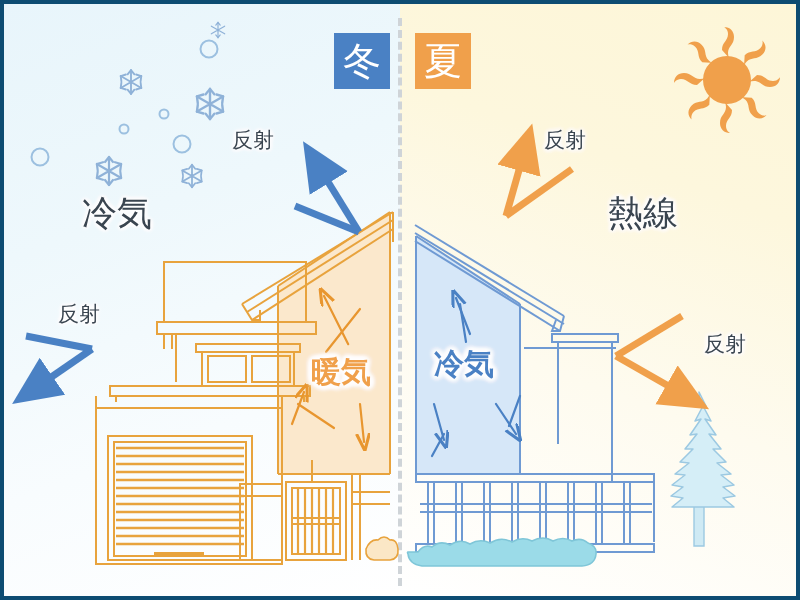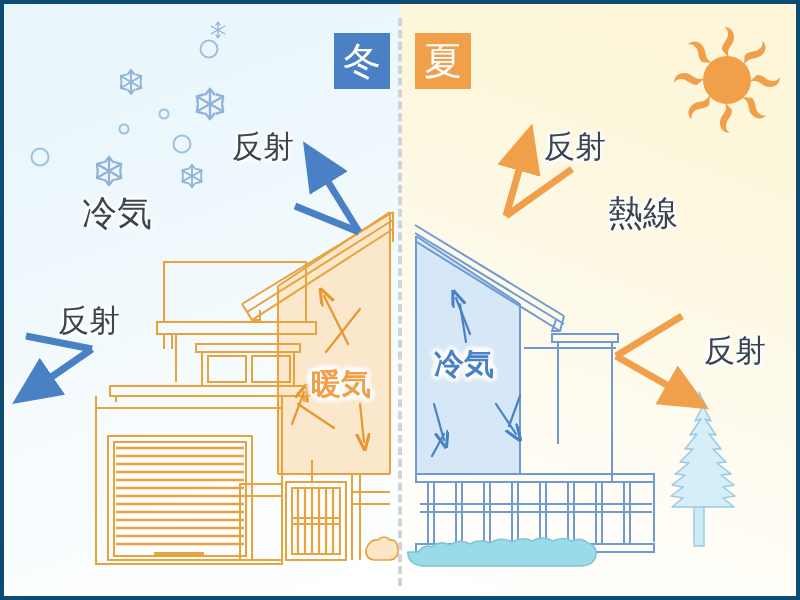--- a/index.html
+++ b/index.html
@@ -47,42 +47,42 @@
 
   
   .lbl{
     position:absolute;
     color:#3a4550;
     white-space:nowrap;
     text-shadow:
       0 0 5px #ffffff, 0 0 5px #ffffff, 0 0 5px #ffffff,
       2px 0 4px #ffffff,-2px 0 4px #ffffff,0 2px 4px #ffffff,0 -2px 4px #ffffff;
   }
-  .lbl-32{font-size:31px;}
+  .lbl-32{font-size:21px;}
   .lbl-36{font-size:35px;}
 
   #lbl-reflect-tl{left:228px;top:122px;}
   #lbl-cold-out{left:78px;top:186px;}
   #lbl-reflect-left{left:54px;top:296px;}
   #lbl-reflect-tr{left:540px;top:122px;}
   #lbl-heatray{left:604px;top:186px;}
   #lbl-reflect-right{left:700px;top:326px;}
 
   
   .lbl-inner{
     position:absolute;
     font-size:30px;
     white-space:nowrap;
     font-weight:700;
     text-shadow:
       0 0 6px #fff,0 0 6px #fff,0 0 6px #fff,0 0 6px #fff,
       3px 0 5px #fff,-3px 0 5px #fff,0 3px 5px #fff,0 -3px 5px #fff,
       2px 2px 5px #fff,-2px 2px 5px #fff,2px -2px 5px #fff,-2px -2px 5px #fff;
   }
-  #lbl-warm-in{left:307px;top:360px;color:#f0a04b;}
+  #lbl-warm-in{left:307px;top:348px;color:#f0a04b;}
   #lbl-cold-in{left:430px;top:340px;color:#4a81c4;}
 
   
   #art{position:absolute;left:0;top:0;width:792px;height:592px;}
 </style>
 </head>
 <body>
 
 <div id="stage">
 

